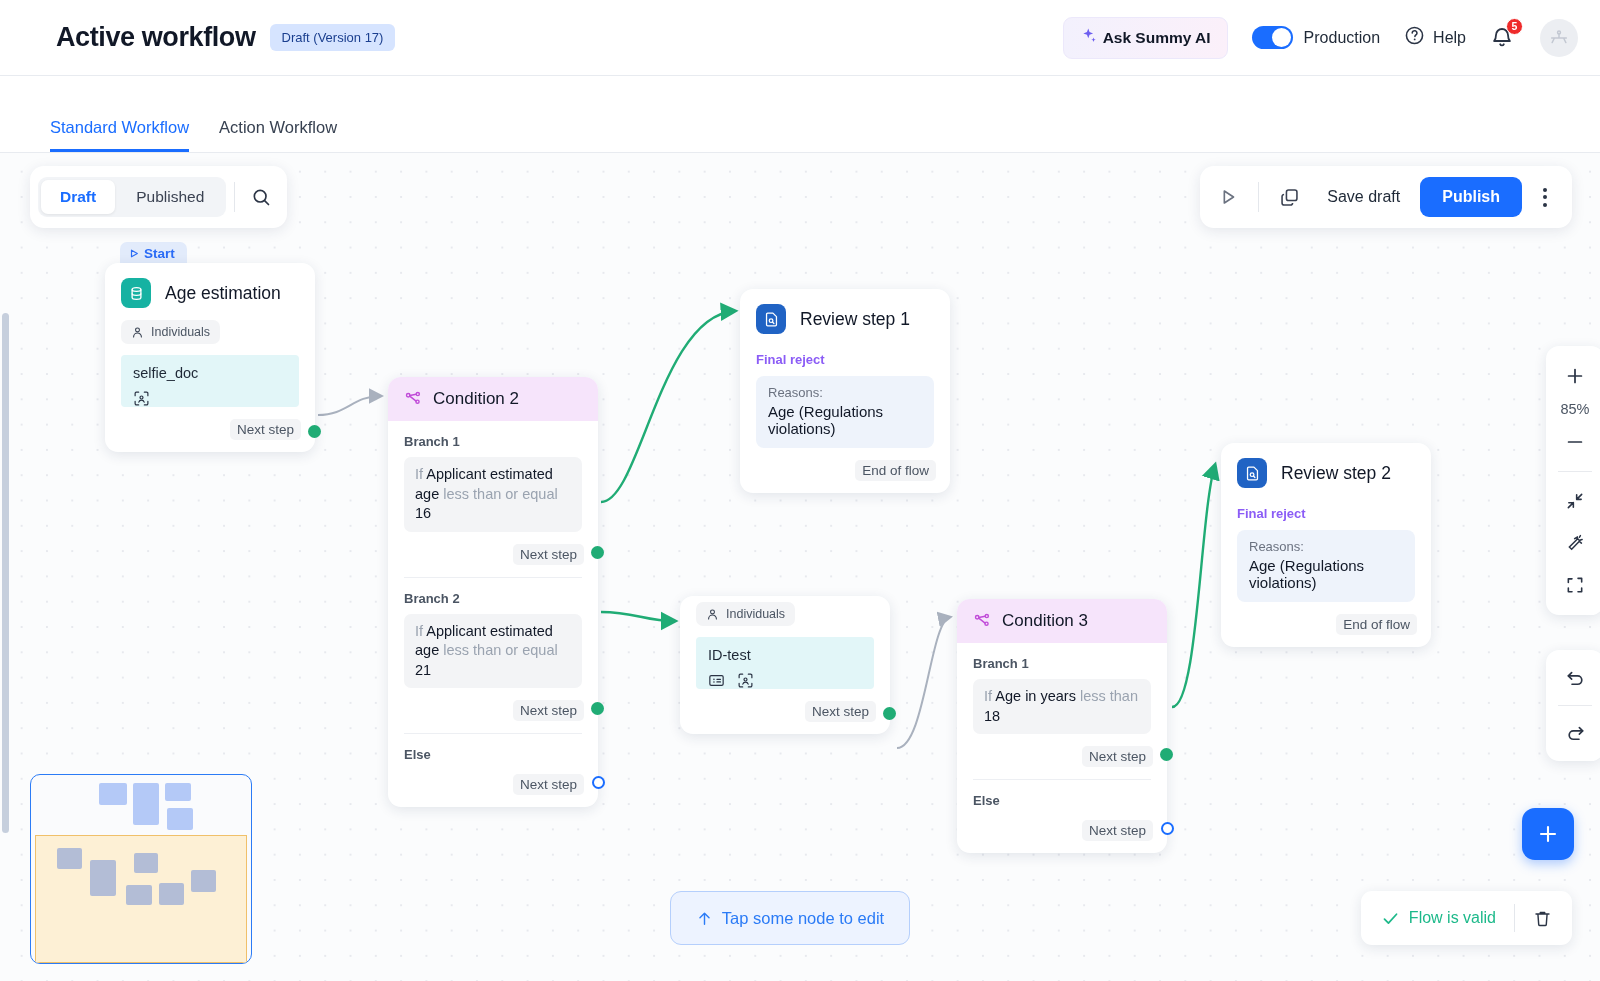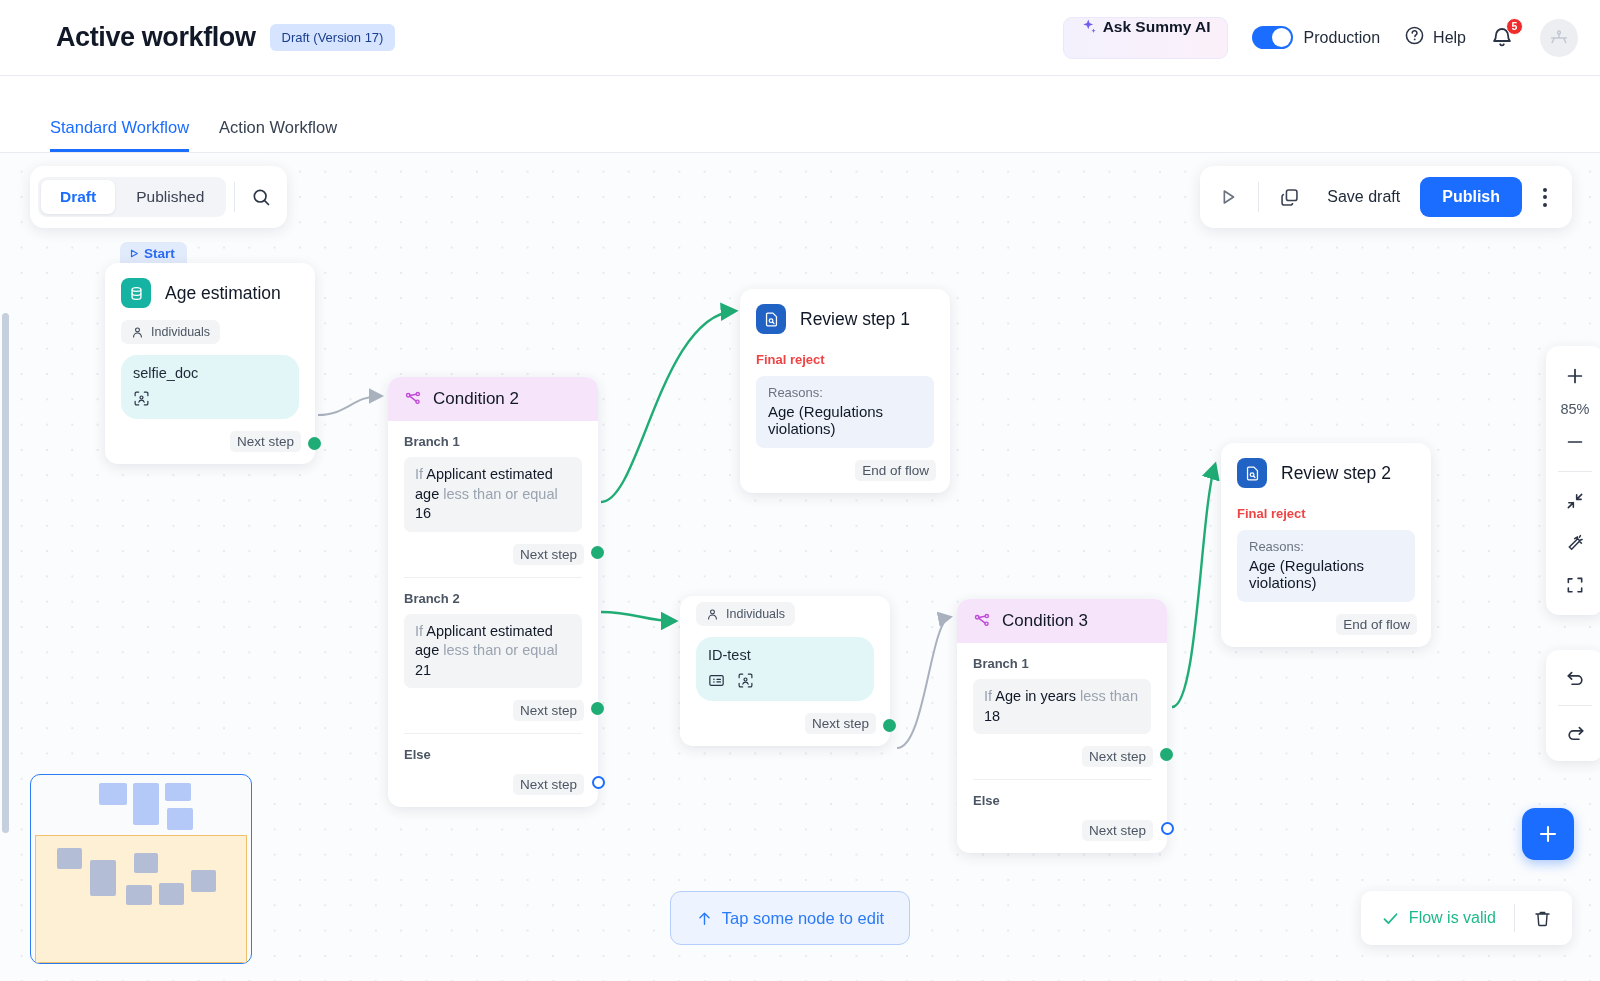--- a/index.html
+++ b/index.html
@@ -31,21 +31,21 @@
     display: flex; align-items: center; gap: 10px;
     background: #f4f5f7; border-radius: 9px;
     height: 42px; width: 292px; padding: 0 12px;
   }
   .search-ph { font-size: 15px; color: #6b7280; flex: 1; }
   .kbd {
     background: #e3e5e9; color: #4b5563; font-size: 12px; font-weight: 500;
     border-radius: 4px; padding: 3px 7px; min-width: 22px; text-align: center;
   }
   .ask-ai {
-    display: flex; align-items: flex-start; gap: 5px;
+    display: flex; align-items: center; gap: 5px;
     height: 42px; padding: 0 16px; border-radius: 9px;
     background: linear-gradient(90deg,#f3f1fd 0%, #fbf0fa 100%);
     border: 1px solid #ece8fb; cursor: pointer;
   }
   .ask-ai-label { font-size: 15.5px; font-weight: 700; color: #111827; }
   .toggle-wrap { display: flex; align-items: center; gap: 11px; }
   .toggle {
     width: 41px; height: 23px; border-radius: 12px; background: #1a6dff;
     position: relative; cursor: pointer;
   }
@@ -144,22 +144,22 @@
   }
   .ico-teal { background: #16b2a2; }
   .ico-blue { background: #2063c4; }
   .node-title { font-size: 17.5px; color: #111827; font-weight: 400; }
   .chip {
     display: inline-flex; align-items: center; gap: 7px;
     background: #f3f4f6; border-radius: 7px; padding: 5px 10px;
     font-size: 12.5px; color: #4b5563; margin: 6px 0 0 16px;
   }
   .databox {
-    background: #e2f6f8; border-radius: 16px; margin: 11px 16px 0 16px;
-    padding: 10px 12px 12px 12px;
+    background: #e2f6f8; border-radius: 4px; margin: 11px 16px 0 16px;
+    padding: 10px 12px 0 12px;
   }
   .databox-title { font-size: 14.5px; color: #1f2937; margin-bottom: 9px; }
   .databox-icons { display: flex; gap: 12px; align-items: center; }
   .nextrow { display: flex; justify-content: flex-end; align-items: center;
              padding: 12px 14px 12px 16px; position: relative; }
   .nextlabel { font-size: 13.5px; color: #4b5563; background: #f3f4f6;
                padding: 3px 7px; border-radius: 5px; }
   .endlabel { font-size: 13.5px; color: #4b5563; background: #f3f4f6;
               padding: 3px 7px; border-radius: 5px; }
   .port { position: absolute; width: 13px; height: 13px; border-radius: 50%; }
@@ -174,21 +174,21 @@
   .cond-title { font-size: 17px; color: #111827; }
   .branch-lbl { font-size: 13px; font-weight: 700; color: #4b5563; padding: 13px 16px 0 16px; }
   .expr {
     background: #f3f4f6; border-radius: 7px; margin: 8px 16px 0 16px;
     padding: 8px 11px; font-size: 14.5px; color: #111827; line-height: 1.35;
   }
   .expr .dim { color: #9aa3b0; }
   .hr { height: 1px; background: #edeff3; margin: 0 16px; }
 
   
-  .rv-sub { font-size: 13px; font-weight: 700; color: #ef4444; padding: 12px 16px 0 16px; }
+  .rv-sub { font-size: 13px; font-weight: 700; color: #8b5cf6; padding: 12px 16px 0 16px; }
   .rv-box { background: #eef3fb; border-radius: 8px; margin: 9px 16px 0 16px; padding: 9px 12px 11px 12px; }
   .rv-k { font-size: 13px; color: #6b7280; margin-bottom: 3px; }
   .rv-v { font-size: 15px; color: #111827; }
 
   
   .zoom-panel {
     position: absolute; right: -4px; top: 193px; width: 58px;
     background: #fff; border-radius: 13px; box-shadow: 0 3px 13px rgba(26,43,80,.11);
     padding: 10px 0; display: flex; flex-direction: column; align-items: center; gap: 2px; z-index: 30;
   }

